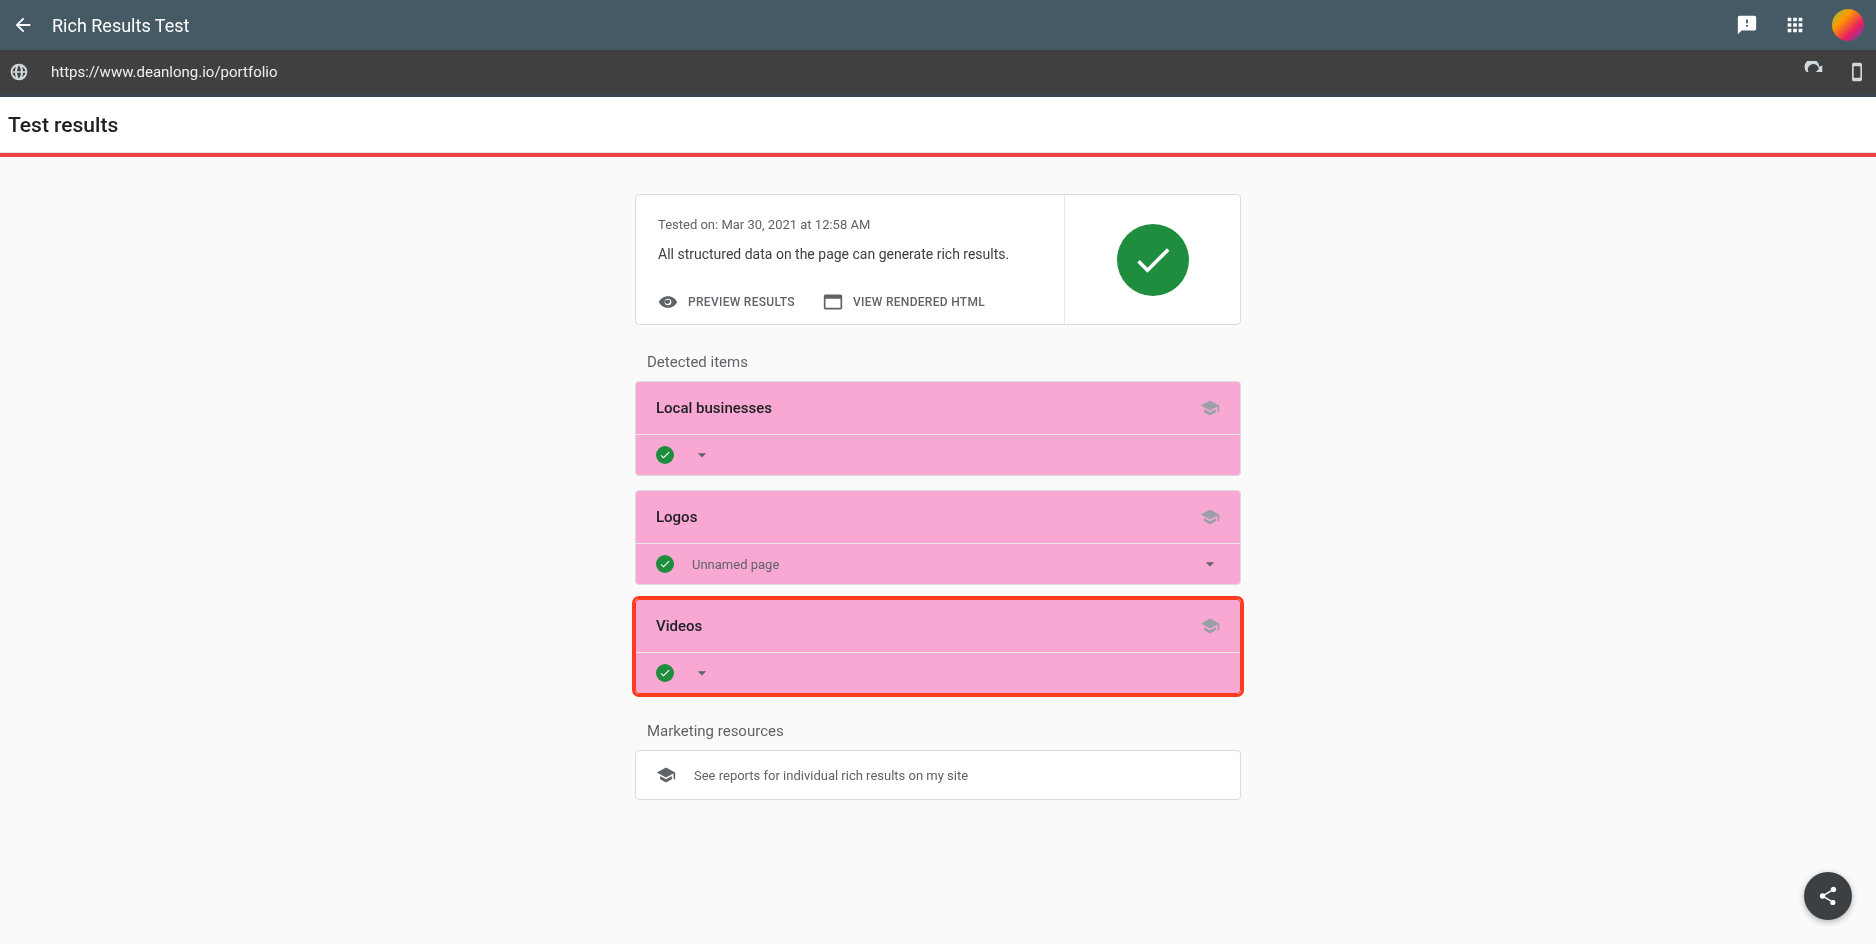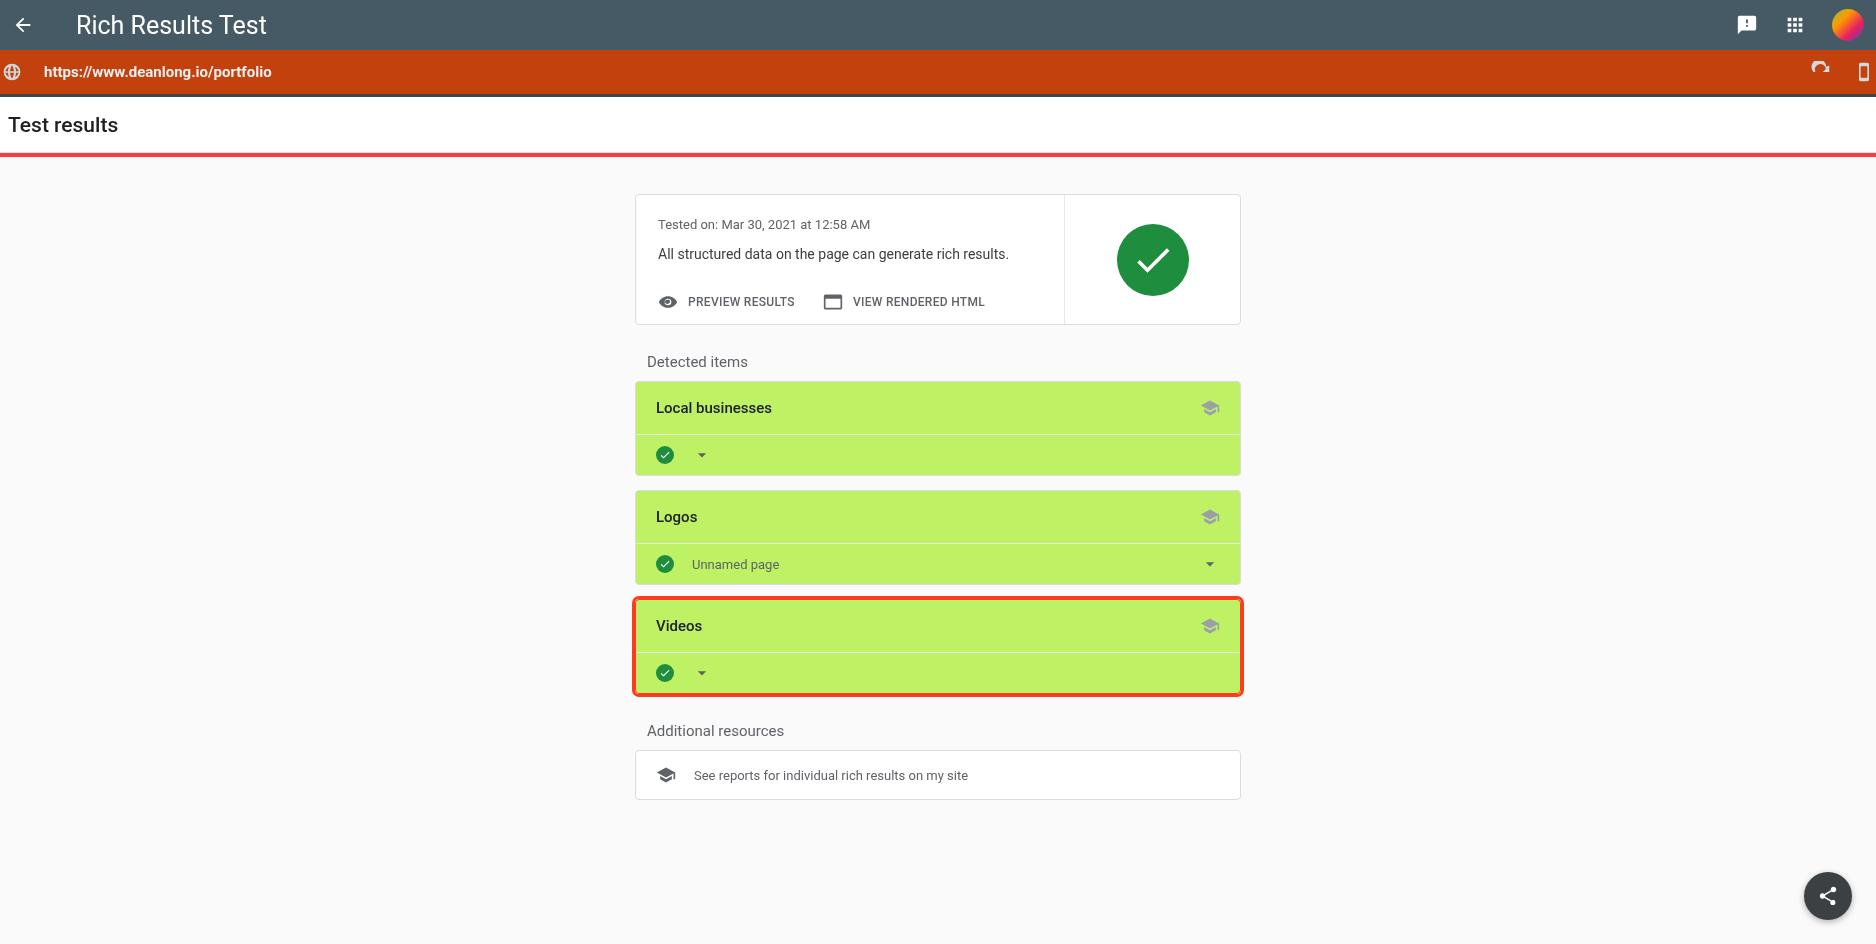--- a/index.html
+++ b/index.html
@@ -13,35 +13,34 @@
 }
 .topbar {
   background: #455a64;
   height: 50px;
   display: flex;
   align-items: center;
   padding: 0 12px;
   color: #fff;
 }
 .topbar .back-icon { cursor: pointer; margin-right: 18px; display: flex; align-items: center; }
-.topbar .title { font-size: 25px; font-weight: 400; flex: 1; margin-left: 24px; }
+.topbar .title { font-size: 18px; font-weight: 400; flex: 1; }
 .topbar .right-icons { display: flex; align-items: center; gap: 26px; }
 .topbar .right-icons .icon { cursor: pointer; display: flex; align-items: center; }
 .avatar {
   width: 32px; height: 32px; border-radius: 50%;
   background: linear-gradient(135deg,#8bc34a,#ff9800,#e91e63,#3f51b5);
 }
 .urlbar {
-  background: #c2410c;
+  background: #404040;
   height: 44px;
   display: flex;
   align-items: center;
-  padding: 0 2px;
+  padding: 0 9px;
   color: #cfd8dc;
-  font-weight: bold;
 }
 .urlbar .globe { margin-right: 22px; display:flex; }
 .urlbar .url { flex: 1; font-size: 15px; color: #eceff1; }
 .urlbar .url-actions { display: flex; gap: 22px; }
 .urlbar .url-actions .icon { cursor: pointer; display: flex; }
 .progress-line { height: 3px; background: #37474f; }
 .section-header {
   height: 56px;
   border-bottom: 1px solid #e0e0e0;
   display: flex; align-items: center;
@@ -89,21 +88,21 @@
 .action-btn {
   display: flex; align-items: center; gap: 10px;
   font-size: 12px; font-weight: 500; letter-spacing: 0.3px;
   color: #5f6368; cursor: pointer; text-transform: uppercase;
 }
 .action-btn .aicon { display:flex; }
 .section-label {
   font-size: 15px; color: #5f6368; margin: 28px 0 10px 12px;
 }
 .item-card {
-  background: #bef264;
+  background: #f9a8d4;
   border: 1px solid #dadce0;
   border-radius: 4px;
   margin-bottom: 14px;
 }
 .item-card.highlighted {
   outline: 3px solid #ff3b1f;
   border-color: #ff3b1f;
 }
 .item-header {
   display: flex; align-items: center; justify-content: space-between;
@@ -299,21 +298,21 @@
             </svg>
         </span>
         <span class="chev">
           <svg width="20" height="20" viewBox="0 0 24 24" fill="#5f6368">
               <path d="M7 10l5 5 5-5z"></path>
             </svg>
         </span>
       </div>
     </div>
 
-    <div class="section-label">Additional resources</div>
+    <div class="section-label">Marketing resources</div>
 
     <div class="resource-card">
       <div class="resource-row">
         <span class="ricon">
           <svg width="20" height="20" viewBox="0 0 24 24" fill="#5f6368">
               <path d="M12 3L1 9l11 6 9-4.91V17h2V9L12 3zM5 13.18v4L12 21l7-3.82v-4L12 17l-7-3.82z"></path>
             </svg>
         </span>
         <span class="rtext">See reports for individual rich results on my site</span>
       </div>

